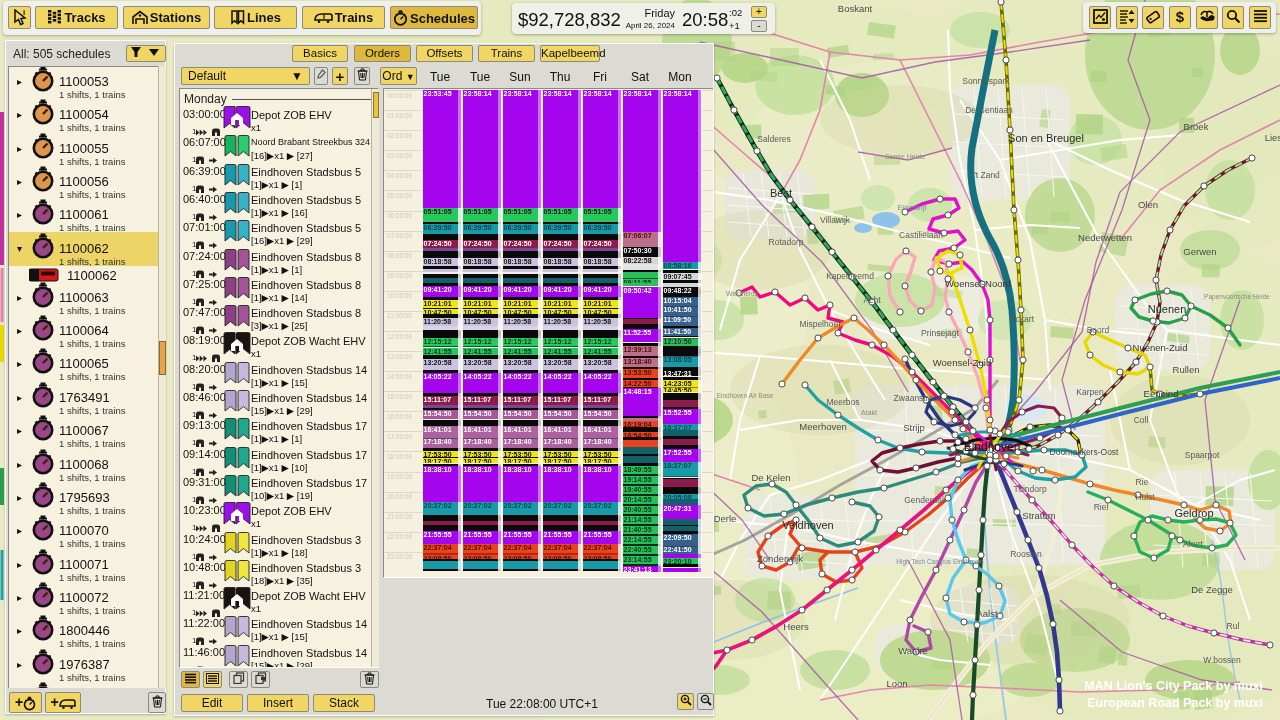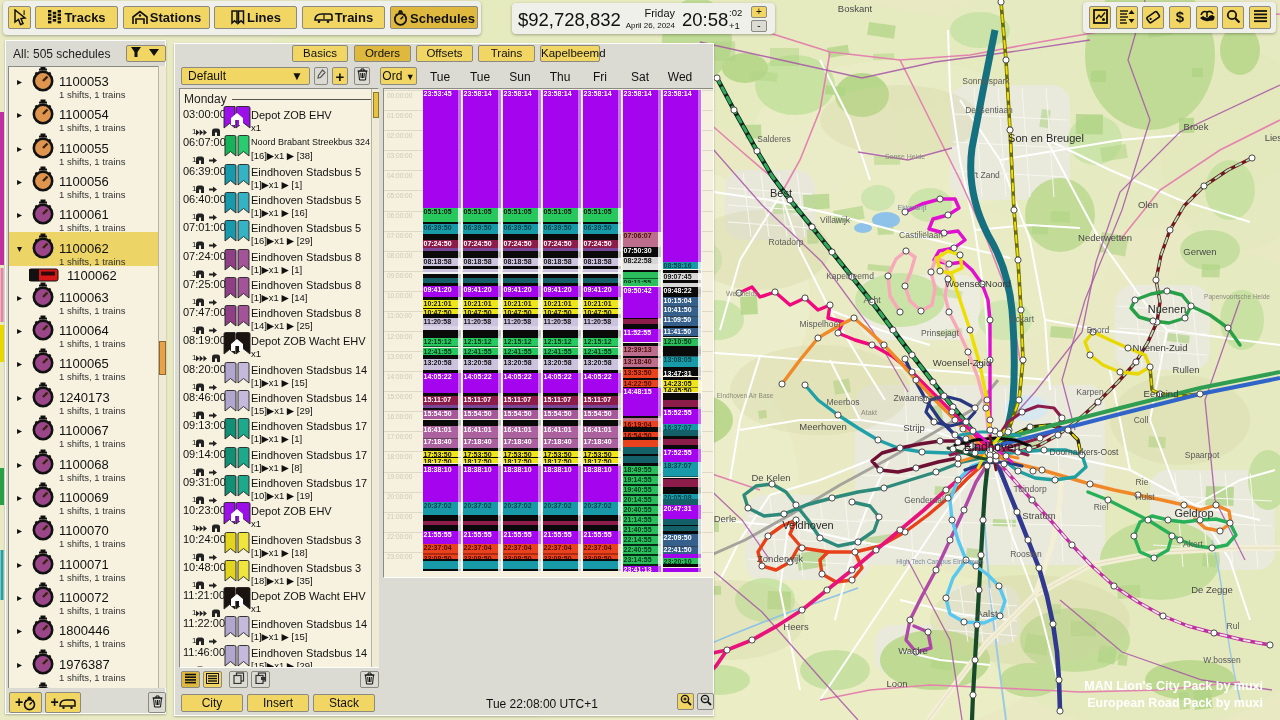--- a/index.html
+++ b/index.html
@@ -774,21 +774,21 @@
       <div style="position:absolute;left:50px;top:304px;font-size:9.5px;color:#333">1 shifts, 1 trains</div>
       <div style="position:absolute;left:8px;top:325px;font-size:10px;color:#111">▸</div>
       <svg width="24" height="26" viewBox="0 0 24 26" style="position:absolute;left:22px;top:314.80000000000007px">
         <rect x="9.5" y="0.5" width="5" height="3" fill="#111"></rect>
         <rect x="8" y="2.6" width="8" height="2" fill="#111"></rect>
         <line x1="4.5" y1="6.5" x2="7" y2="9" stroke="#111" stroke-width="2.2"></line>
         <line x1="19.5" y1="6.5" x2="17" y2="9" stroke="#111" stroke-width="2.2"></line>
         <circle cx="12" cy="15" r="9.2" fill="#9a4688" stroke="#111" stroke-width="2.6"></circle>
         <line x1="12" y1="15" x2="16.5" y2="10.5" stroke="#3a2410" stroke-width="2.4"></line>
       </svg>
-      <div style="position:absolute;left:50px;top:323px;font-size:13px;color:#111">1240173</div>
+      <div style="position:absolute;left:50px;top:323px;font-size:13px;color:#111">1763491</div>
       <div style="position:absolute;left:50px;top:338px;font-size:9.5px;color:#333">1 shifts, 1 trains</div>
       <div style="position:absolute;left:8px;top:358px;font-size:10px;color:#111">▸</div>
       <svg width="24" height="26" viewBox="0 0 24 26" style="position:absolute;left:22px;top:348.1500000000001px">
         <rect x="9.5" y="0.5" width="5" height="3" fill="#111"></rect>
         <rect x="8" y="2.6" width="8" height="2" fill="#111"></rect>
         <line x1="4.5" y1="6.5" x2="7" y2="9" stroke="#111" stroke-width="2.2"></line>
         <line x1="19.5" y1="6.5" x2="17" y2="9" stroke="#111" stroke-width="2.2"></line>
         <circle cx="12" cy="15" r="9.2" fill="#9a4688" stroke="#111" stroke-width="2.6"></circle>
         <line x1="12" y1="15" x2="16.5" y2="10.5" stroke="#3a2410" stroke-width="2.4"></line>
       </svg>
@@ -807,21 +807,21 @@
       <div style="position:absolute;left:50px;top:405px;font-size:9.5px;color:#333">1 shifts, 1 trains</div>
       <div style="position:absolute;left:8px;top:425px;font-size:10px;color:#111">▸</div>
       <svg width="24" height="26" viewBox="0 0 24 26" style="position:absolute;left:22px;top:414.85000000000014px">
         <rect x="9.5" y="0.5" width="5" height="3" fill="#111"></rect>
         <rect x="8" y="2.6" width="8" height="2" fill="#111"></rect>
         <line x1="4.5" y1="6.5" x2="7" y2="9" stroke="#111" stroke-width="2.2"></line>
         <line x1="19.5" y1="6.5" x2="17" y2="9" stroke="#111" stroke-width="2.2"></line>
         <circle cx="12" cy="15" r="9.2" fill="#9a4688" stroke="#111" stroke-width="2.6"></circle>
         <line x1="12" y1="15" x2="16.5" y2="10.5" stroke="#3a2410" stroke-width="2.4"></line>
       </svg>
-      <div style="position:absolute;left:50px;top:423px;font-size:13px;color:#111">1100069</div>
+      <div style="position:absolute;left:50px;top:423px;font-size:13px;color:#111">1795693</div>
       <div style="position:absolute;left:50px;top:438px;font-size:9.5px;color:#333">1 shifts, 1 trains</div>
       <div style="position:absolute;left:8px;top:458px;font-size:10px;color:#111">▸</div>
       <svg width="24" height="26" viewBox="0 0 24 26" style="position:absolute;left:22px;top:448.20000000000016px">
         <rect x="9.5" y="0.5" width="5" height="3" fill="#111"></rect>
         <rect x="8" y="2.6" width="8" height="2" fill="#111"></rect>
         <line x1="4.5" y1="6.5" x2="7" y2="9" stroke="#111" stroke-width="2.2"></line>
         <line x1="19.5" y1="6.5" x2="17" y2="9" stroke="#111" stroke-width="2.2"></line>
         <circle cx="12" cy="15" r="9.2" fill="#9a4688" stroke="#111" stroke-width="2.6"></circle>
         <line x1="12" y1="15" x2="16.5" y2="10.5" stroke="#3a2410" stroke-width="2.4"></line>
       </svg>
@@ -913,21 +913,21 @@
 <button class="gb" style="position:absolute;left:354px;top:67px;width:16px;height:18px;padding:0"><svg width="11" height="13" viewBox="0 0 11 13">
       <path d="M1.5,3 L9.5,3 L8.5,12 L2.5,12 Z M0.5,3 L10.5,3 M4,3 L4,1 L7,1 L7,3 M3.7,5 L4.2,10 M5.5,5 L5.5,10 M7.3,5 L6.8,10" fill="none" stroke="#111" stroke-width="1"></path>
     </svg></button>
 <button class="yb" style="position:absolute;left:380px;top:67px;width:37px;height:18px;font-size:12px;padding:0">Ord <span style="font-size:9px">▼</span></button>
 <div style="position:absolute;left:425px;top:70px;width:30px;text-align:center;font-size:12px;color:#111">Tue</div>
 <div style="position:absolute;left:465px;top:70px;width:30px;text-align:center;font-size:12px;color:#111">Tue</div>
 <div style="position:absolute;left:505px;top:70px;width:30px;text-align:center;font-size:12px;color:#111">Sun</div>
 <div style="position:absolute;left:545px;top:70px;width:30px;text-align:center;font-size:12px;color:#111">Thu</div>
 <div style="position:absolute;left:585px;top:70px;width:30px;text-align:center;font-size:12px;color:#111">Fri</div>
 <div style="position:absolute;left:625px;top:70px;width:30px;text-align:center;font-size:12px;color:#111">Sat</div>
-<div style="position:absolute;left:665px;top:70px;width:30px;text-align:center;font-size:12px;color:#111">Wed</div>
+<div style="position:absolute;left:665px;top:70px;width:30px;text-align:center;font-size:12px;color:#111">Mon</div>
 <div style="position:absolute;left:179px;top:88px;width:200px;height:580px;background:#f7f2df;border-top:1px solid #8a8a84;border-left:1px solid #8a8a84;border-bottom:1px solid #fff;border-right:1px solid #fff;overflow:hidden">
     <div style="position:absolute;left:4px;top:3px;font-size:12px;color:#222">Monday</div>
     <div style="position:absolute;left:52px;top:10px;width:140px;height:1px;background:#555"></div>
     <div style="position:absolute;left:0;top:17.0px;width:200px;height:28px">
       <div style="position:absolute;left:3px;top:2px;font-size:11px;color:#111">03:00:00</div>
       <svg width="28" height="23" viewBox="0 0 28 23" style="position:absolute;left:43px;top:0">
         <path d="M1,2 Q1,0.5 2.5,0.5 L12,0.5 L12,22 L6.5,17.5 L1,22 Z" fill="#9b10e8" stroke="#222" stroke-width="0.9"></path>
         <path d="M13,2 Q13,0.5 14.5,0.5 L25.5,0.5 Q27,0.5 27,2 L27,22 L20,16.5 L13,22 Z" fill="#9b10e8" stroke="#222" stroke-width="0.9"></path>
         <path d="M8,12 L14,7 L20,12 L20,19 L8,19 Z M12,19 L12,14 L16,14 L16,19 Z" fill="#fff" fill-rule="evenodd"></path>
       </svg>
@@ -940,21 +940,21 @@
           <rect x="3" y="4.5" width="2" height="3.5" fill="#f7f2df"></rect>
         </svg></div>
     </div>
     <div style="position:absolute;left:0;top:45.3px;width:200px;height:28px">
       <div style="position:absolute;left:3px;top:2px;font-size:11px;color:#111">06:07:00</div>
       <svg width="26" height="22" viewBox="0 0 26 22" style="position:absolute;left:44px;top:1px">
         <path d="M1,2 Q1,0.5 2.5,0.5 L10.5,0.5 Q12,0.5 12,2 L12,21 L6.5,16.5 L1,21 Z" fill="#18b25b" stroke="#222" stroke-width="0.9"></path>
         <path d="M14,2 Q14,0.5 15.5,0.5 L23.5,0.5 Q25,0.5 25,2 L25,21 L19.5,16.5 L14,21 Z" fill="#2bcb70" stroke="#222" stroke-width="0.9"></path>
       </svg>
       <div style="position:absolute;left:71px;top:3px;font-size:9px;color:#111;white-space:nowrap">Noord Brabant Streekbus 324</div>
-      <div style="position:absolute;left:71px;top:16px;font-size:9.5px;color:#111;white-space:nowrap">[16]▶x1 ▶ [38]</div>
+      <div style="position:absolute;left:71px;top:16px;font-size:9.5px;color:#111;white-space:nowrap">[16]▶x1 ▶ [27]</div>
       <div style="position:absolute;left:12px;top:15px;white-space:nowrap"><span style="font-size:8px;color:#222;vertical-align:1px">1</span><svg width="8" height="8" viewBox="0 0 8 8" style="vertical-align:-1px">
           <path d="M0,8 L0,3 Q0,0.5 2.5,0.5 L5.5,0.5 Q8,0.5 8,3 L8,8 Z" fill="#222"></path>
           <rect x="3" y="4.5" width="2" height="3.5" fill="#f7f2df"></rect>
         </svg> <svg width="8" height="7" viewBox="0 0 8 7" style="vertical-align:-1px">
           <path d="M0,2.5 L4,2.5 L4,0.5 L8,3.5 L4,6.5 L4,4.5 L0,4.5 Z" fill="#222"></path>
         </svg></div>
     </div>
     <div style="position:absolute;left:0;top:73.6px;width:200px;height:28px">
       <div style="position:absolute;left:3px;top:2px;font-size:11px;color:#111">06:39:00</div>
       <svg width="26" height="22" viewBox="0 0 26 22" style="position:absolute;left:44px;top:1px">
@@ -1030,21 +1030,21 @@
           <path d="M0,2.5 L4,2.5 L4,0.5 L8,3.5 L4,6.5 L4,4.5 L0,4.5 Z" fill="#222"></path>
         </svg></div>
     </div>
     <div style="position:absolute;left:0;top:215.1px;width:200px;height:28px">
       <div style="position:absolute;left:3px;top:2px;font-size:11px;color:#111">07:47:00</div>
       <svg width="26" height="22" viewBox="0 0 26 22" style="position:absolute;left:44px;top:1px">
         <path d="M1,2 Q1,0.5 2.5,0.5 L10.5,0.5 Q12,0.5 12,2 L12,21 L6.5,16.5 L1,21 Z" fill="#8e3f85" stroke="#222" stroke-width="0.9"></path>
         <path d="M14,2 Q14,0.5 15.5,0.5 L23.5,0.5 Q25,0.5 25,2 L25,21 L19.5,16.5 L14,21 Z" fill="#a35397" stroke="#222" stroke-width="0.9"></path>
       </svg>
       <div style="position:absolute;left:71px;top:3px;font-size:11px;color:#111;white-space:nowrap">Eindhoven Stadsbus 8</div>
-      <div style="position:absolute;left:71px;top:16px;font-size:9.5px;color:#111;white-space:nowrap">[14]▶x1 ▶ [25]</div>
+      <div style="position:absolute;left:71px;top:16px;font-size:9.5px;color:#111;white-space:nowrap">[3]▶x1 ▶ [25]</div>
       <div style="position:absolute;left:12px;top:15px;white-space:nowrap"><span style="font-size:8px;color:#222;vertical-align:1px">1</span><svg width="8" height="8" viewBox="0 0 8 8" style="vertical-align:-1px">
           <path d="M0,8 L0,3 Q0,0.5 2.5,0.5 L5.5,0.5 Q8,0.5 8,3 L8,8 Z" fill="#222"></path>
           <rect x="3" y="4.5" width="2" height="3.5" fill="#f7f2df"></rect>
         </svg> <svg width="8" height="7" viewBox="0 0 8 7" style="vertical-align:-1px">
           <path d="M0,2.5 L4,2.5 L4,0.5 L8,3.5 L4,6.5 L4,4.5 L0,4.5 Z" fill="#222"></path>
         </svg></div>
     </div>
     <div style="position:absolute;left:0;top:243.4px;width:200px;height:28px">
       <div style="position:absolute;left:3px;top:2px;font-size:11px;color:#111">08:19:00</div>
       <svg width="28" height="23" viewBox="0 0 28 23" style="position:absolute;left:43px;top:0">
@@ -1106,21 +1106,21 @@
           <path d="M0,2.5 L4,2.5 L4,0.5 L8,3.5 L4,6.5 L4,4.5 L0,4.5 Z" fill="#222"></path>
         </svg></div>
     </div>
     <div style="position:absolute;left:0;top:356.6px;width:200px;height:28px">
       <div style="position:absolute;left:3px;top:2px;font-size:11px;color:#111">09:14:00</div>
       <svg width="26" height="22" viewBox="0 0 26 22" style="position:absolute;left:44px;top:1px">
         <path d="M1,2 Q1,0.5 2.5,0.5 L10.5,0.5 Q12,0.5 12,2 L12,21 L6.5,16.5 L1,21 Z" fill="#138f76" stroke="#222" stroke-width="0.9"></path>
         <path d="M14,2 Q14,0.5 15.5,0.5 L23.5,0.5 Q25,0.5 25,2 L25,21 L19.5,16.5 L14,21 Z" fill="#1fa98c" stroke="#222" stroke-width="0.9"></path>
       </svg>
       <div style="position:absolute;left:71px;top:3px;font-size:11px;color:#111;white-space:nowrap">Eindhoven Stadsbus 17</div>
-      <div style="position:absolute;left:71px;top:16px;font-size:9.5px;color:#111;white-space:nowrap">[1]▶x1 ▶ [8]</div>
+      <div style="position:absolute;left:71px;top:16px;font-size:9.5px;color:#111;white-space:nowrap">[1]▶x1 ▶ [10]</div>
       <div style="position:absolute;left:12px;top:15px;white-space:nowrap"><span style="font-size:8px;color:#222;vertical-align:1px">1</span><svg width="8" height="8" viewBox="0 0 8 8" style="vertical-align:-1px">
           <path d="M0,8 L0,3 Q0,0.5 2.5,0.5 L5.5,0.5 Q8,0.5 8,3 L8,8 Z" fill="#222"></path>
           <rect x="3" y="4.5" width="2" height="3.5" fill="#f7f2df"></rect>
         </svg> <svg width="8" height="7" viewBox="0 0 8 7" style="vertical-align:-1px">
           <path d="M0,2.5 L4,2.5 L4,0.5 L8,3.5 L4,6.5 L4,4.5 L0,4.5 Z" fill="#222"></path>
         </svg></div>
     </div>
     <div style="position:absolute;left:0;top:384.90000000000003px;width:200px;height:28px">
       <div style="position:absolute;left:3px;top:2px;font-size:11px;color:#111">09:31:00</div>
       <svg width="26" height="22" viewBox="0 0 26 22" style="position:absolute;left:44px;top:1px">
@@ -2449,21 +2449,21 @@
       <rect x="1" y="3.5" width="7" height="8" fill="#dbdbd3" stroke="#333" stroke-width="1.2"></rect>
     </svg></button>
 <button class="gb" style="position:absolute;left:251px;top:671px;width:19px;height:17px;padding:0"><svg width="12" height="12" viewBox="0 0 12 12">
       <rect x="3.5" y="1" width="7" height="8" fill="none" stroke="#333" stroke-width="1.2"></rect>
       <rect x="1" y="3.5" width="7" height="8" fill="#dbdbd3" stroke="#333" stroke-width="1.2"></rect>
       <rect x="6" y="5" width="4" height="3" fill="#333"></rect>
     </svg></button>
 <button class="gb" style="position:absolute;left:360px;top:671px;width:19px;height:17px;padding:0"><svg width="11" height="13" viewBox="0 0 11 13">
       <path d="M1.5,3 L9.5,3 L8.5,12 L2.5,12 Z M0.5,3 L10.5,3 M4,3 L4,1 L7,1 L7,3 M3.7,5 L4.2,10 M5.5,5 L5.5,10 M7.3,5 L6.8,10" fill="none" stroke="#111" stroke-width="1"></path>
     </svg></button>
-<button class="yb" style="position:absolute;left:181px;top:694px;width:62px;height:18px;font-size:12px">City</button>
+<button class="yb" style="position:absolute;left:181px;top:694px;width:62px;height:18px;font-size:12px">Edit</button>
 <button class="yb" style="position:absolute;left:247px;top:694px;width:62px;height:18px;font-size:12px">Insert</button>
 <button class="yb" style="position:absolute;left:313px;top:694px;width:62px;height:18px;font-size:12px">Stack</button>
 <div style="position:absolute;left:486px;top:697px;font-size:12px;color:#111">Tue 22:08:00 UTC+1</div>
 <button class="yb" style="position:absolute;left:677px;top:693px;width:17px;height:17px;padding:0"><svg width="12" height="12" viewBox="0 0 12 12">
       <circle cx="5" cy="5" r="3.6" fill="none" stroke="#111" stroke-width="1.4"></circle>
       <line x1="7.8" y1="7.8" x2="11" y2="11" stroke="#111" stroke-width="1.8"></line>
       <line x1="3.4" y1="5" x2="6.6" y2="5" stroke="#111" stroke-width="1.1"></line>
       <line x1="5" y1="3.4" x2="5" y2="6.6" stroke="#111" stroke-width="1.1"></line>
     </svg></button>
 <button class="gb" style="position:absolute;left:697px;top:693px;width:17px;height:17px;padding:0"><svg width="12" height="12" viewBox="0 0 12 12">

